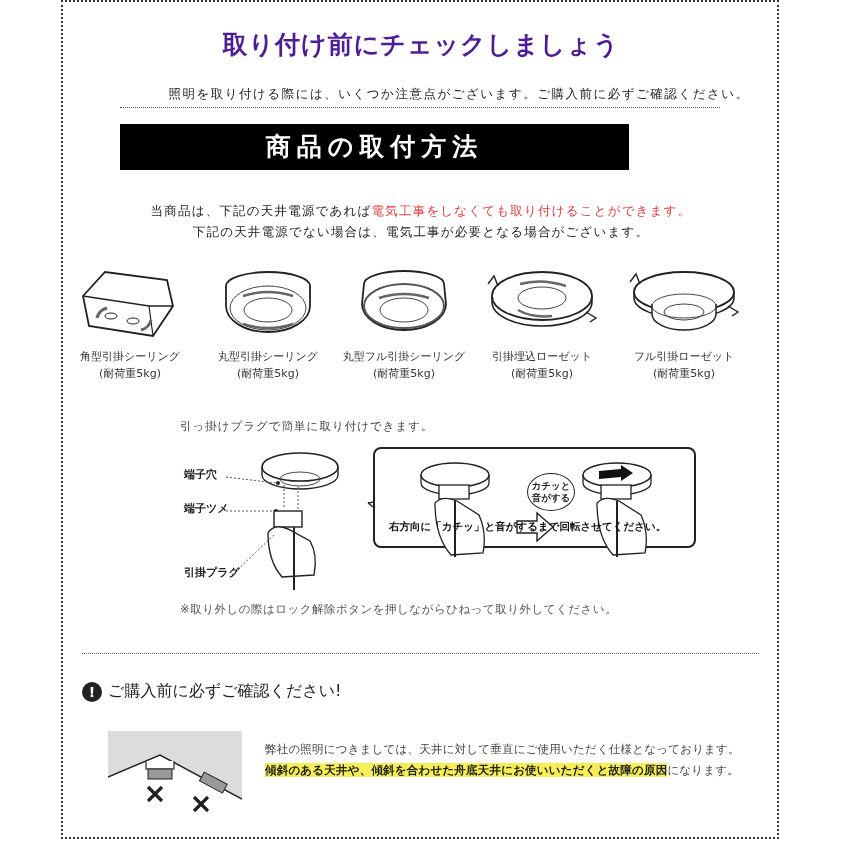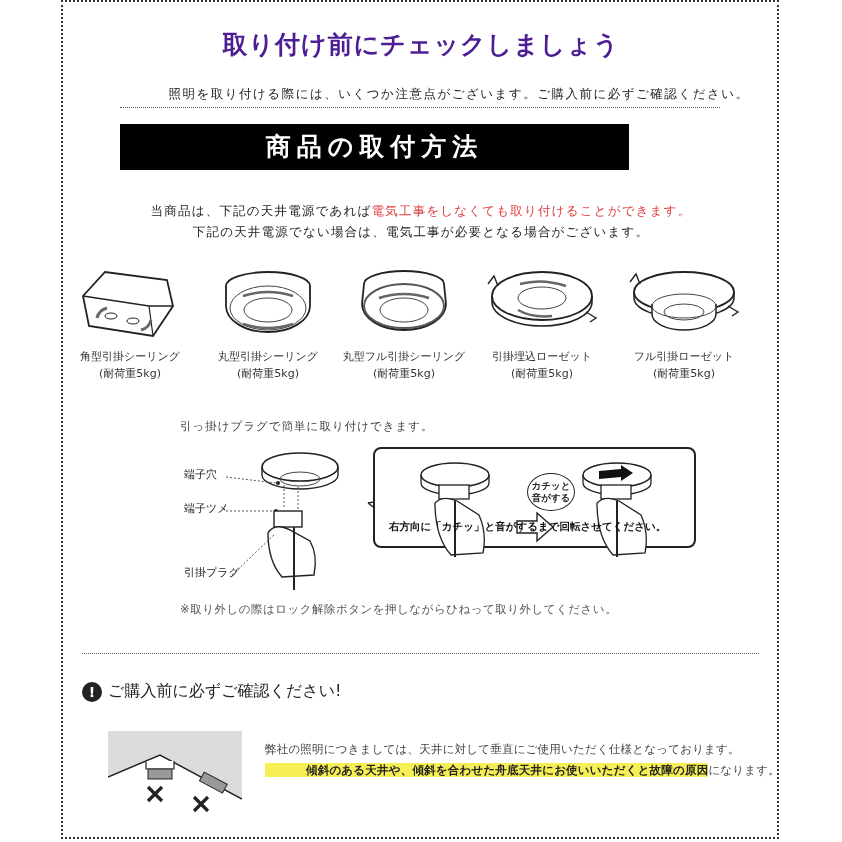--- a/index.html
+++ b/index.html
@@ -18,33 +18,33 @@
   .intro { position: absolute; left: 0; width: 842px; top: 200px; text-align: center; font-size: 12.5px;
            letter-spacing: 1.2px; line-height: 21px; color: #222; }
   .intro .red { color: #e03b3b; }
   .fixtures { position: absolute; left: 80px; top: 262px; width: 700px; height: 120px; }
   .fixture { position: absolute; top: 4px; width: 140px; text-align: center; }
   .fixture svg { display: block; margin: 0 auto; }
   .fixture .fname { font-size: 11px; color: #333; margin-top: 8px; letter-spacing: 0; }
   .fixture .fload { font-size: 11px; color: #333; margin-top: 2px; }
   .plug-lead { position: absolute; left: 180px; top: 419px; font-size: 11.5px; color: #444; letter-spacing: 1px; }
   .diagram { position: absolute; left: 178px; top: 445px; width: 520px; height: 145px; }
-  .lbl { position: absolute; font-size: 11px; font-weight: normal; color: #222; }
+  .lbl { position: absolute; font-size: 11px; font-weight: bold; color: #222; }
   .callout { position: absolute; left: 195px; top: 2px; width: 323px; height: 101px; border: 2px solid #222; border-radius: 8px; box-sizing: border-box; background: #fff; }
   .callout-caption { position: absolute; left: 14px; bottom: 12px; font-size: 10.5px; font-weight: bold; color: #111; }
   .bubble { position: absolute; left: 152px; top: 24px; width: 48px; height: 38px; border: 1.5px solid #222; border-radius: 50%;
             font-size: 9.5px; font-weight: bold; text-align: center; line-height: 12px; padding-top: 6px; box-sizing: border-box; background:#fff; }
   .removal-note { position: absolute; left: 180px; top: 602px; font-size: 11.5px; color: #555; letter-spacing: 0.5px; }
   .mid-rule { position: absolute; left: 82px; width: 677px; top: 653px; border-top: 1px dotted #666; }
   .warn { position: absolute; left: 82px; top: 681px; font-size: 16px; color: #222; display: flex; align-items: center; }
   .warn-icon { width: 20px; height: 20px; border-radius: 50%; background: #222; color: #fff; font-weight: bold;
                font-size: 14px; line-height: 20px; text-align: center; margin-right: 6px; }
   .slope-img { position: absolute; left: 108px; top: 731px; width: 134px; height: 95px; }
   .slope-text { position: absolute; left: 265px; top: 739px; font-size: 11.5px; color: #444; line-height: 21px; letter-spacing: 0.2px; }
-  .slope-text .hl { background: #f5ef55; font-weight: bold; color: #222; padding-left: 41px; }
+  .slope-text .hl { background: #f5ef55; font-weight: bold; color: #222; }
 </style>
 </head>
 <body>
 
 <div class="frame"></div>
 
 <div class="title">取り付け前にチェックしましょう</div>
 <div class="subtitle">照明を取り付ける際には、いくつか注意点がございます。ご購入前に必ずご確認ください。</div>
 <div class="sub-rule"></div>
 

